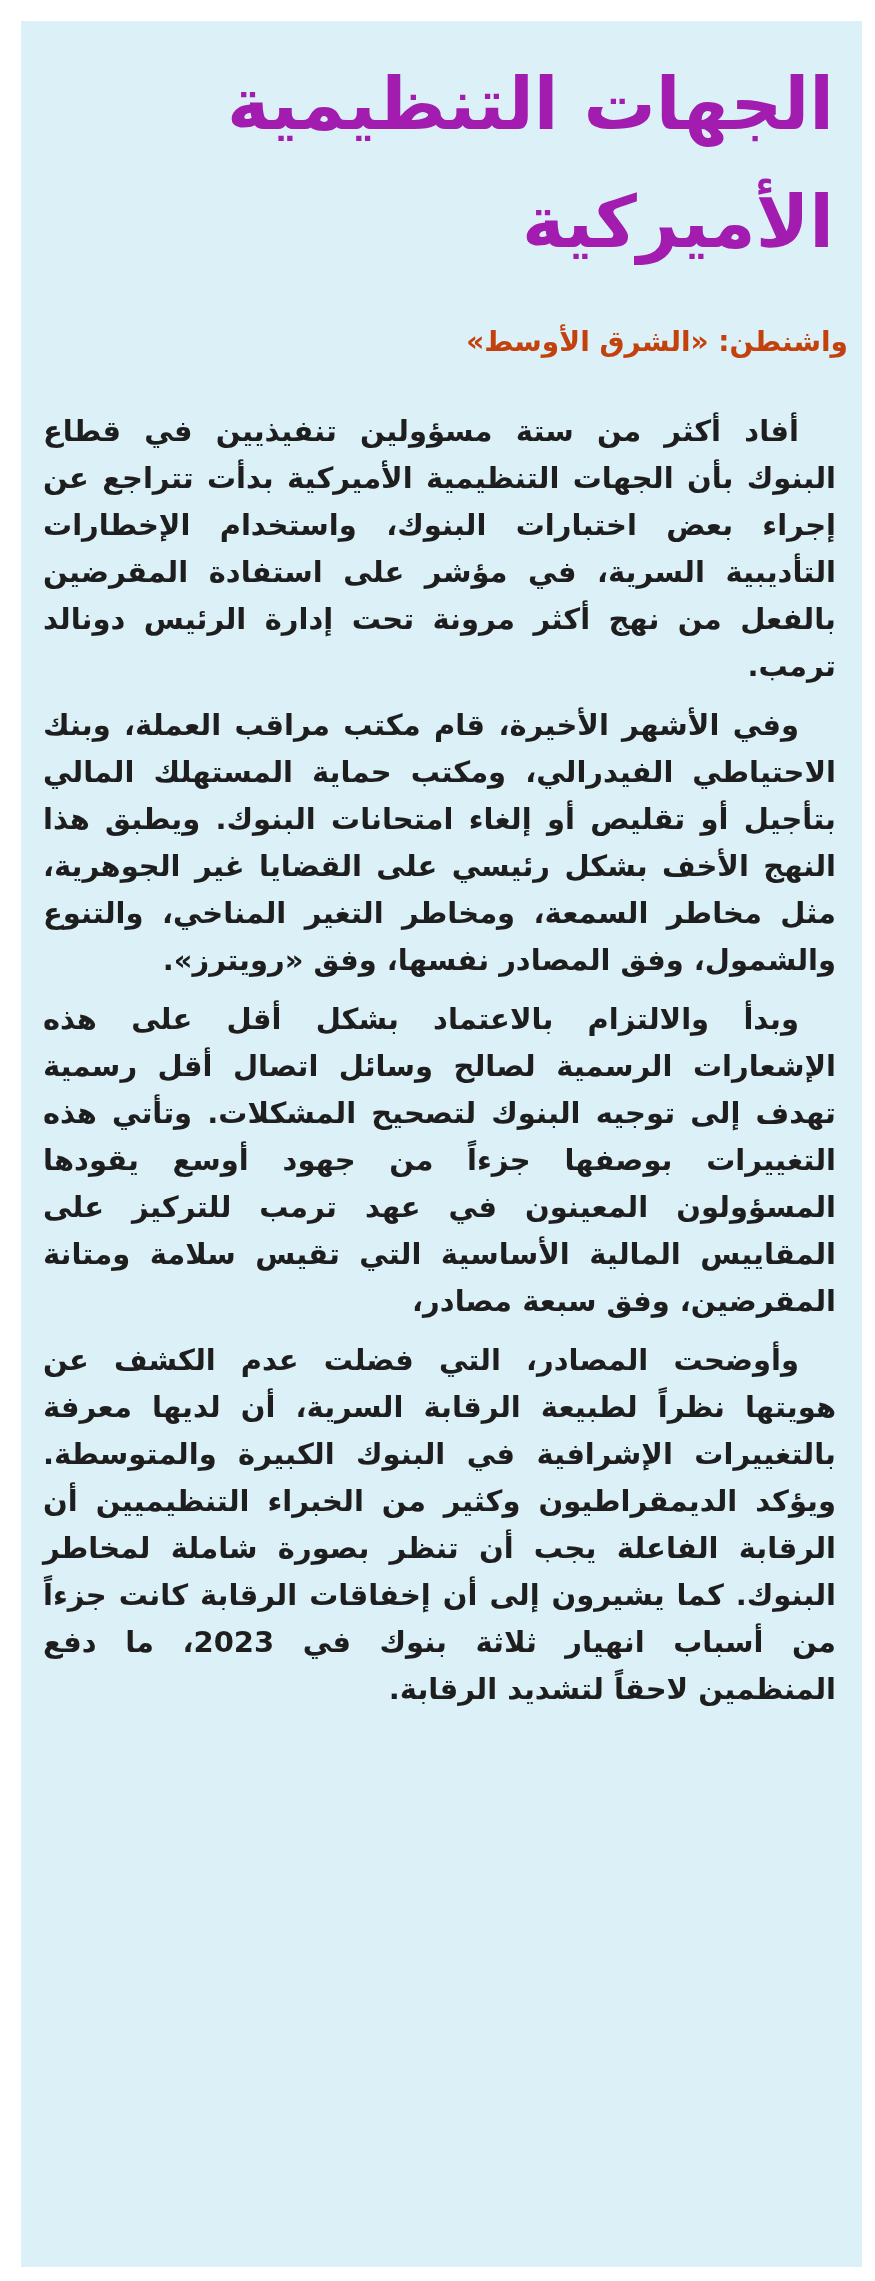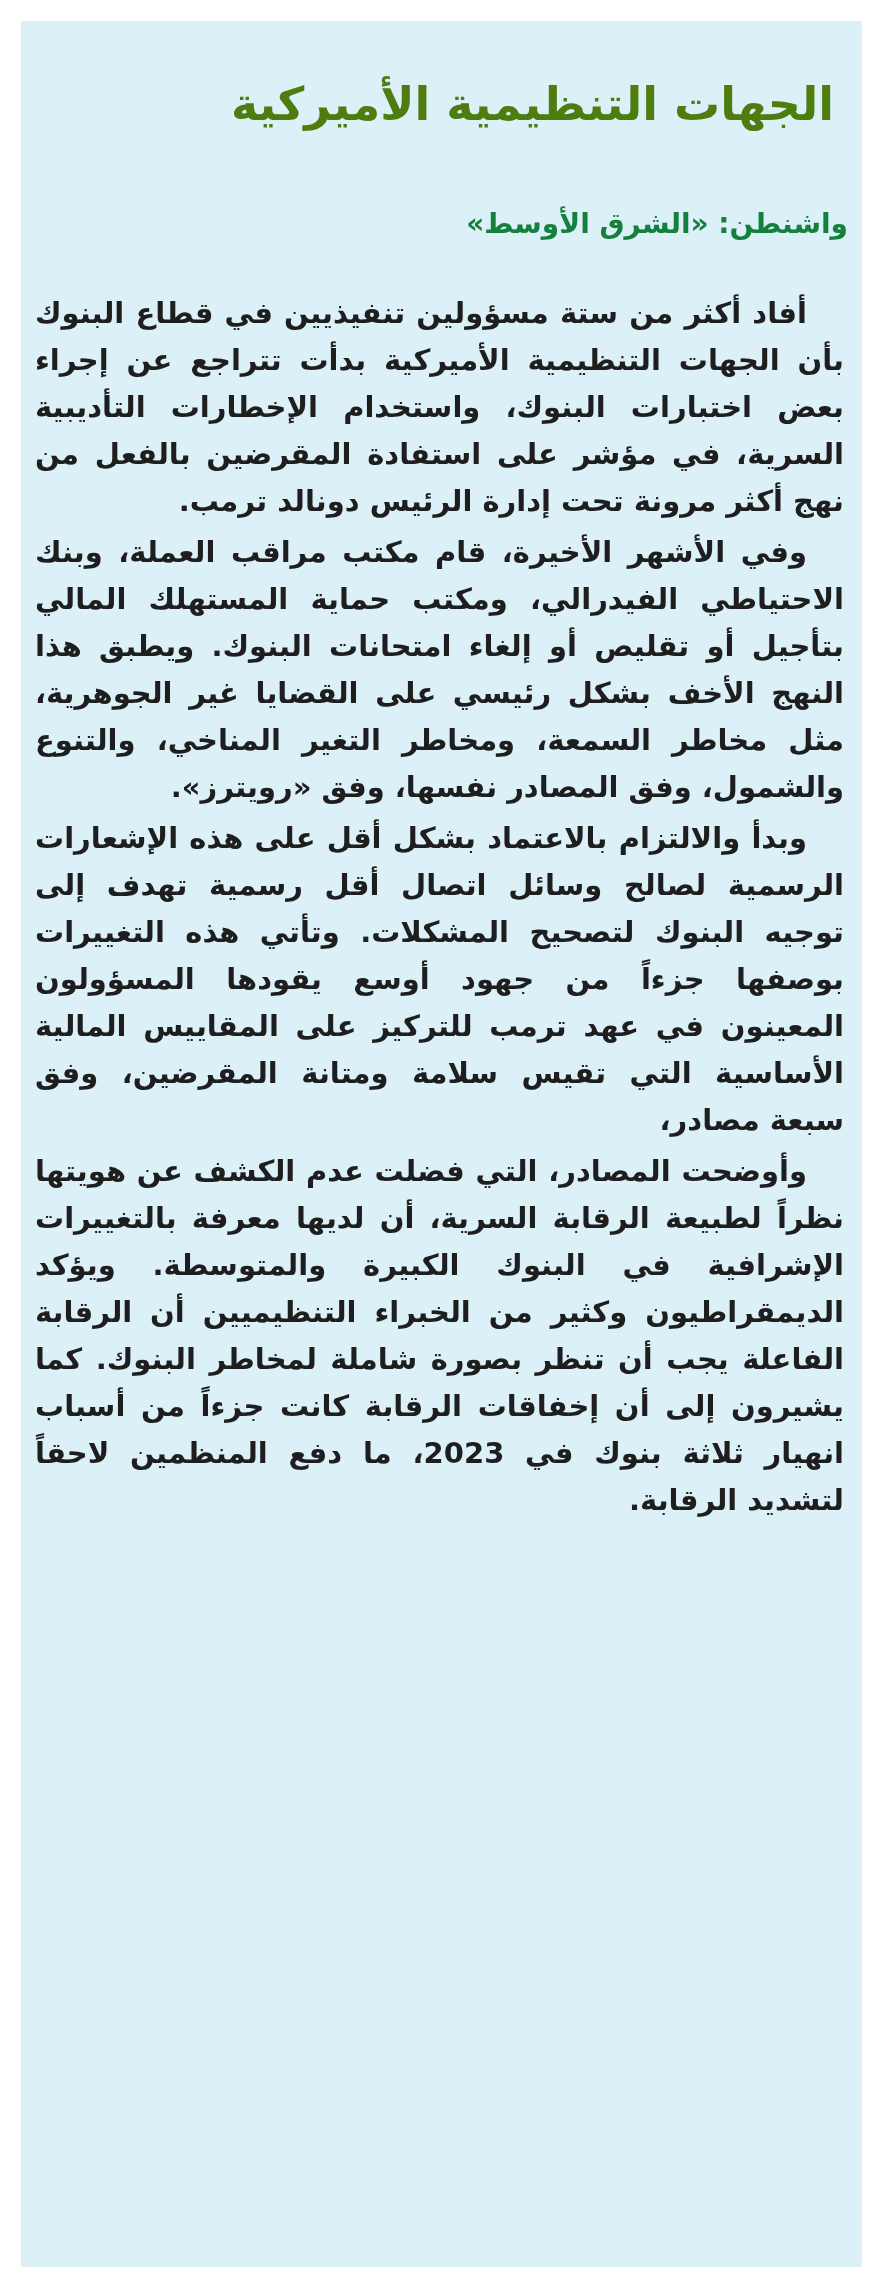--- a/index.html
+++ b/index.html
@@ -22,46 +22,46 @@
     height: 2246px;
     background: #dcf0f7;
     box-sizing: border-box;
     padding: 24px 14px 20px 10px;
     direction: rtl;
   }
   .headline {
     margin: 0;
     padding: 0 14px 0 0;
     text-align: right;
-    font-size: 46px;
+    font-size: 72px;
     line-height: 118px;
     font-weight: bold;
-    color: #4d7c0f;
+    color: #a21caf;
   }
   .headline .hl-line {
     display: block;
   }
   .byline {
     margin-top: 44px;
     padding-left: 4px;
     text-align: right;
     font-size: 28px;
     font-weight: bold;
-    color: #15803d;
+    color: #c2410c;
   }
   .article-body {
     margin-top: 50px;
     font-size: 29px;
     line-height: 47px;
     font-weight: bold;
     color: #1e1e1e;
     text-align: justify;
   }
   .article-body p {
-    margin: 4px;
+    margin: 12px;
     text-indent: 37px; 
   }
 </style>
 </head>
 <body>
 
 <article class="article-panel">
 
   <h1 class="headline">
     <span class="hl-line">الجهات التنظيمية الأميركية</span>

